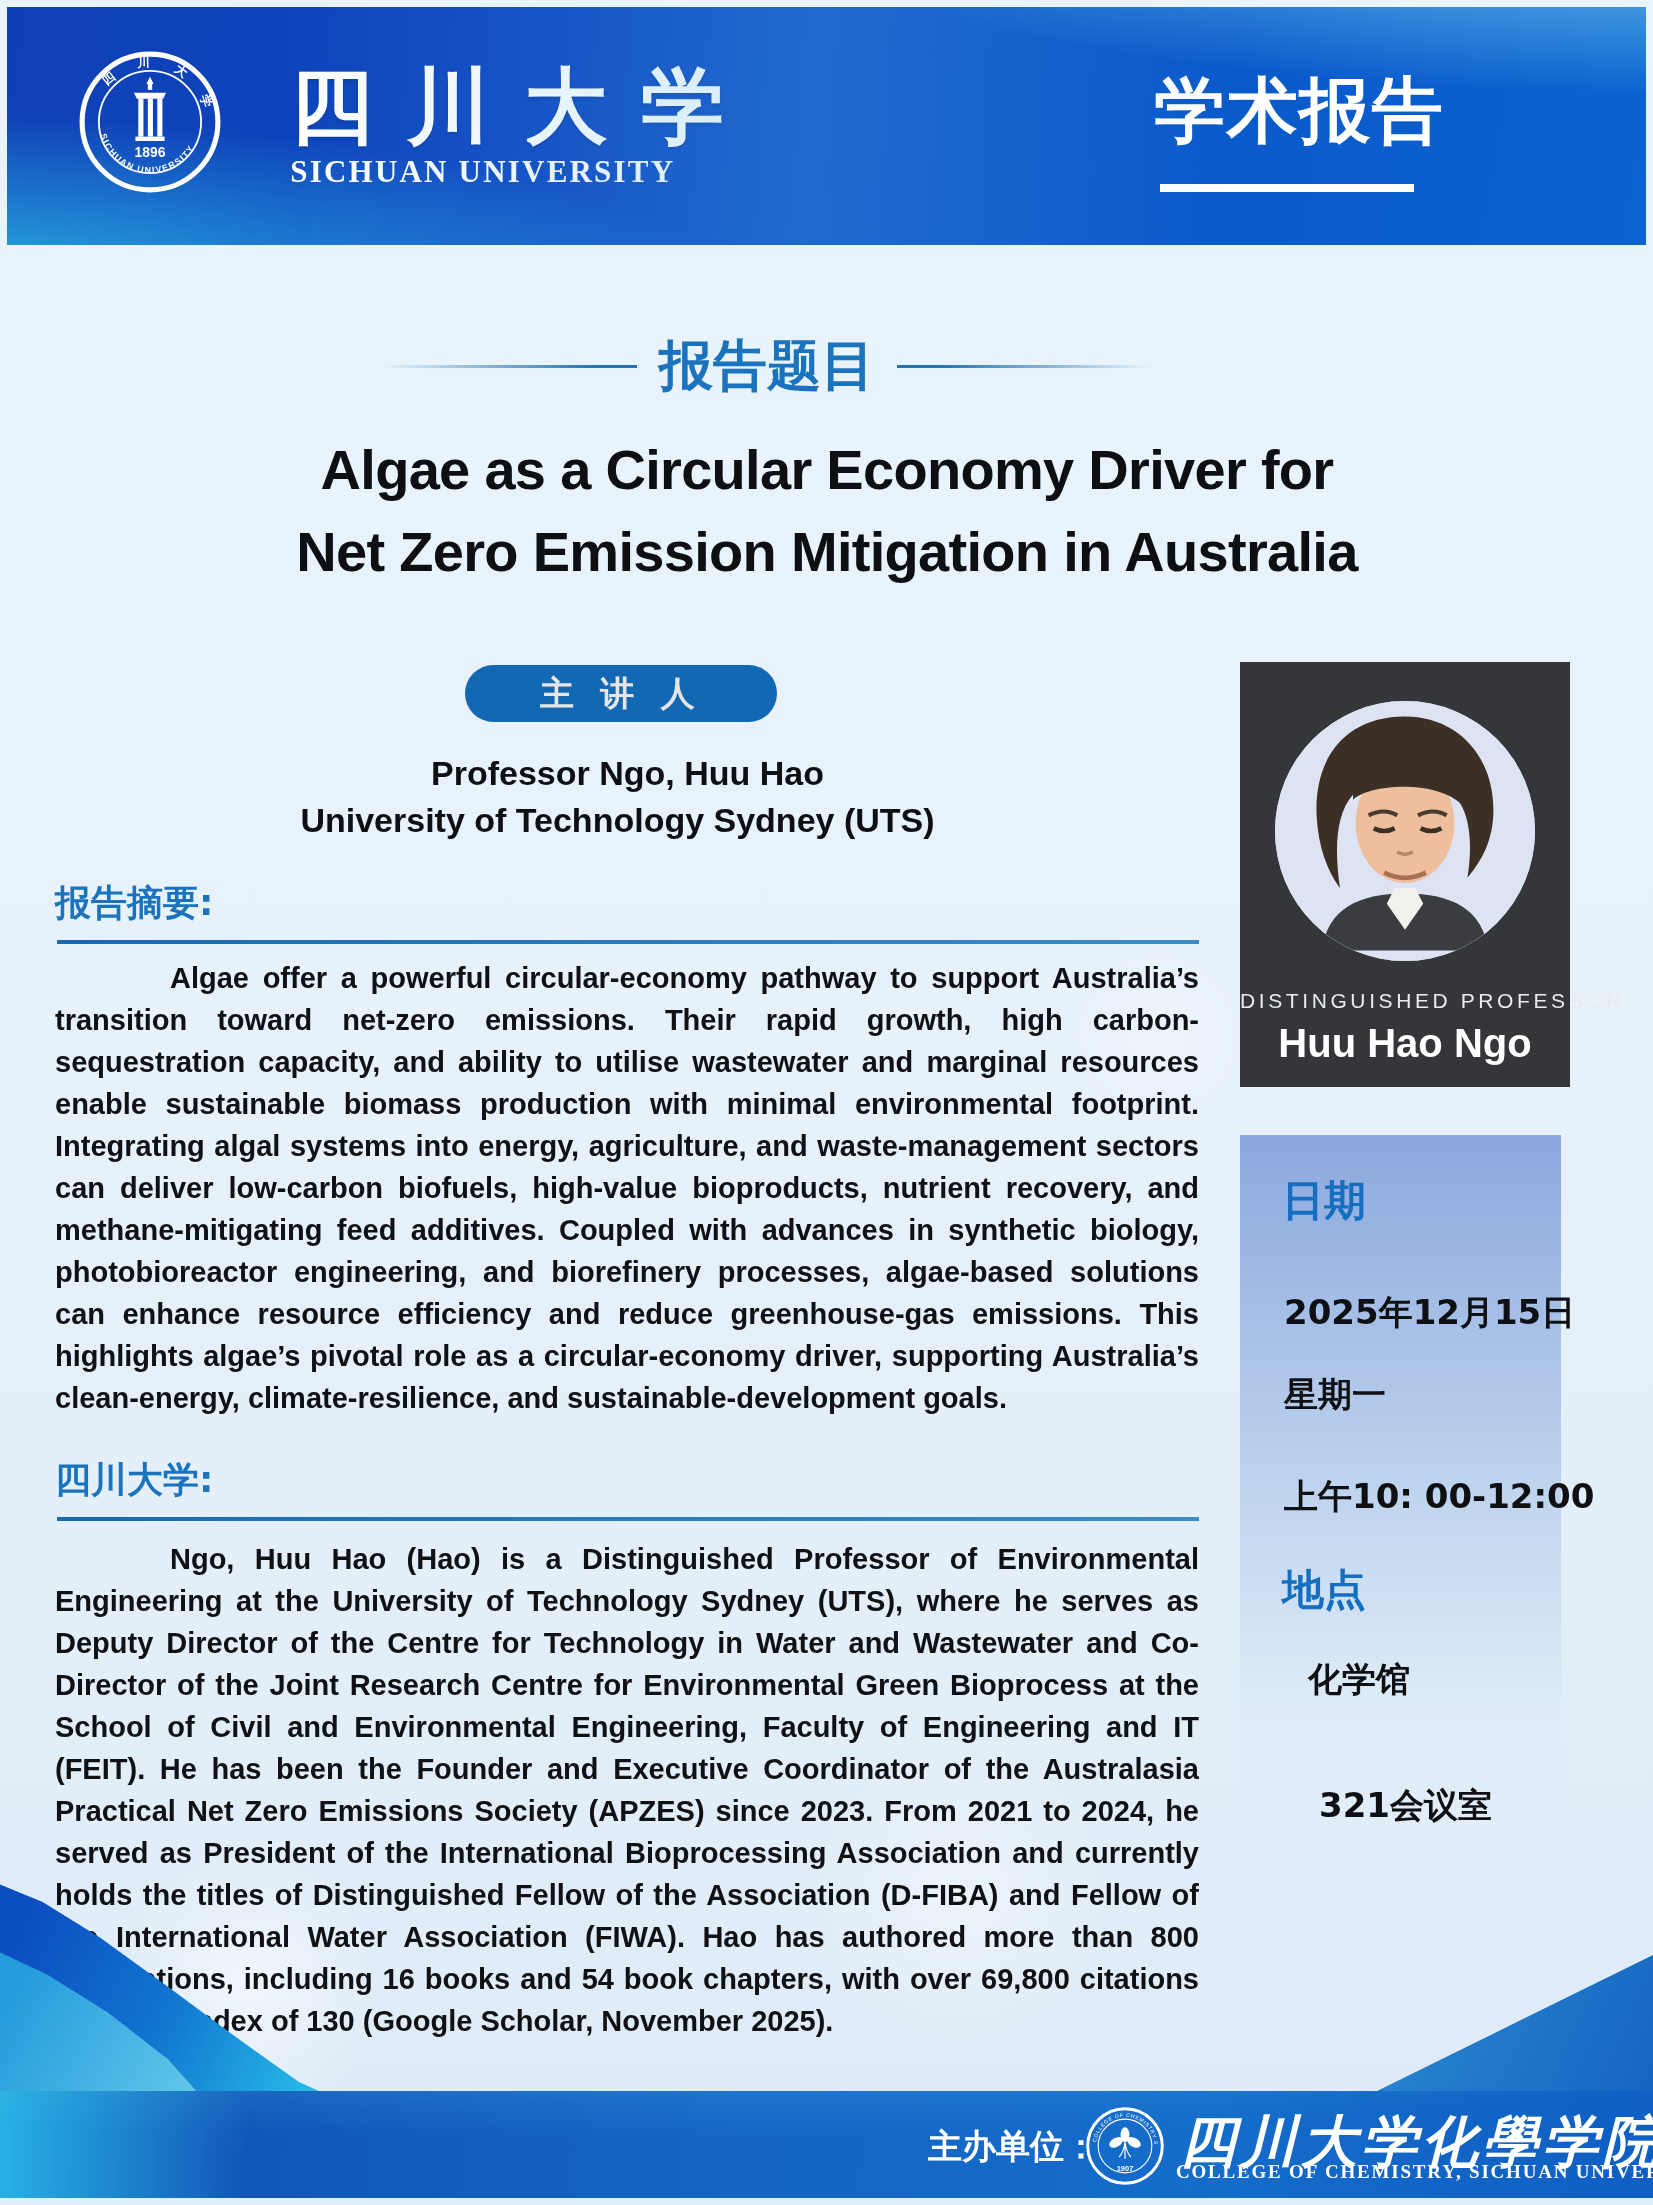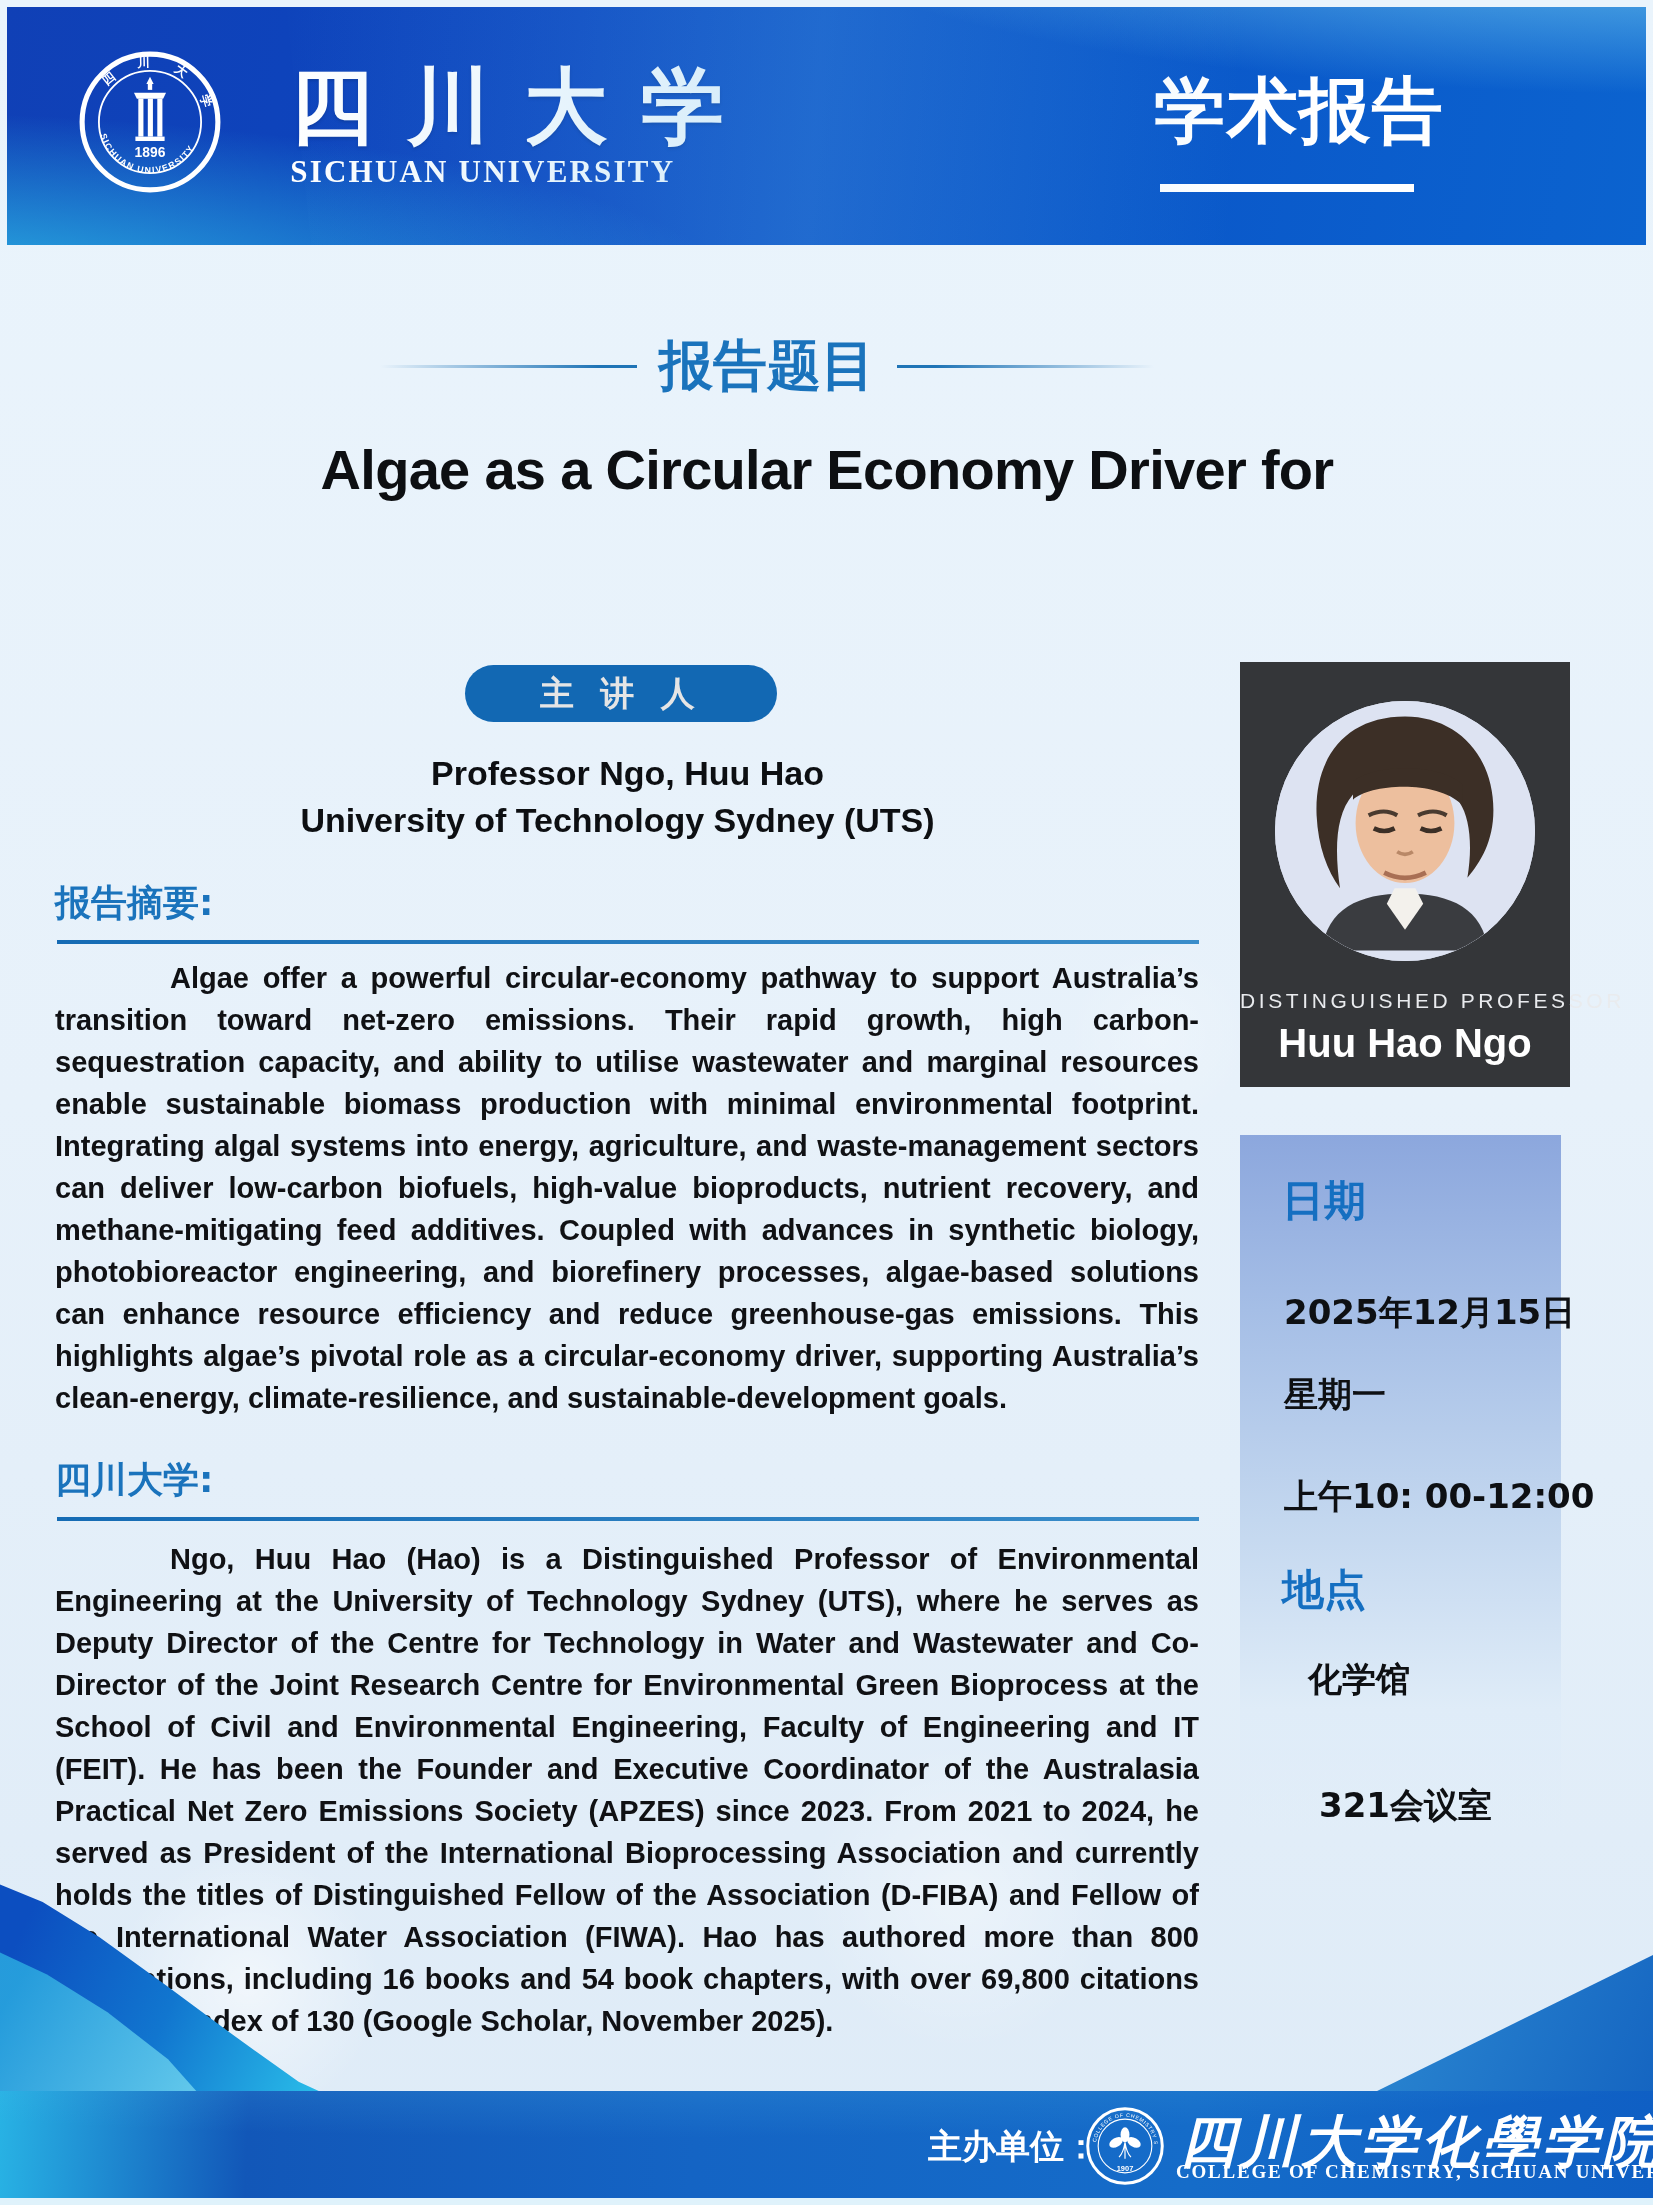--- a/index.html
+++ b/index.html
@@ -171,20 +171,21 @@
   </div>
 
   <div class="section-row">
     <div class="dash-left"></div>
     <div class="section-label">报告题目</div>
     <div class="dash-right"></div>
   </div>
 
   <div class="talk-title">
     <div>Algae as a Circular Economy Driver for</div>
+    <div>Net Zero Emission Mitigation in Australia</div>
   </div>
 
   <div class="badge">主 讲 人</div>
   <div class="speaker-name">Professor Ngo, Huu Hao</div>
   <div class="speaker-affil">University of Technology Sydney (UTS)</div>
 
   <div class="blue-label" style="top:879px;">报告摘要:</div>
   <div class="rule" style="top:940px;"></div>
   <div class="body-text abstract-text">Algae offer a powerful circular-economy pathway to support Australia’s transition toward net-zero emissions. Their rapid growth, high carbon-sequestration capacity, and ability to utilise wastewater and marginal resources enable sustainable biomass production with minimal environmental footprint. Integrating algal systems into energy, agriculture, and waste-management sectors can deliver low-carbon biofuels, high-value bioproducts, nutrient recovery, and methane-mitigating feed additives. Coupled with advances in synthetic biology, photobioreactor engineering, and biorefinery processes, algae-based solutions can enhance resource efficiency and reduce greenhouse-gas emissions. This highlights algae’s pivotal role as a circular-economy driver, supporting Australia’s clean-energy, climate-resilience, and sustainable-development goals.</div>
 

